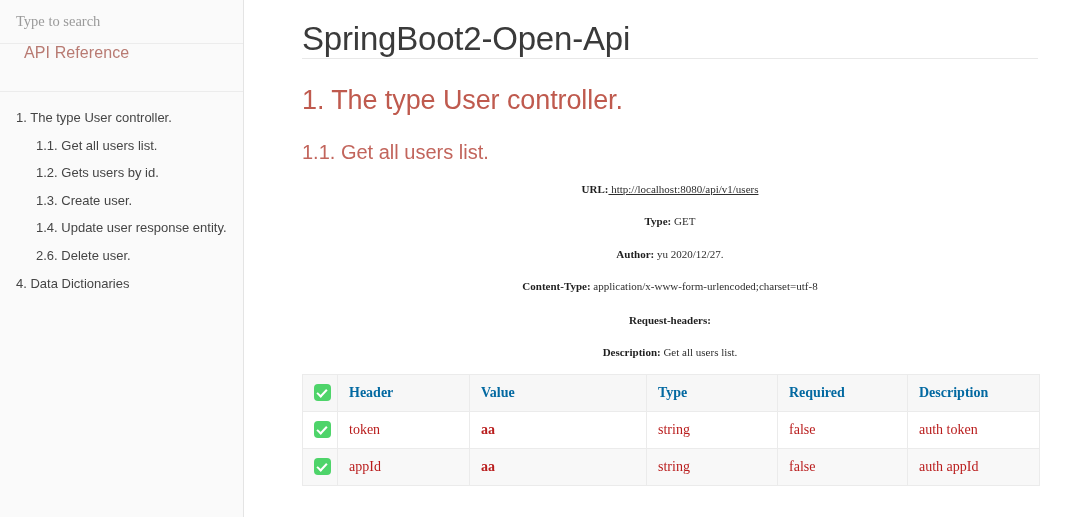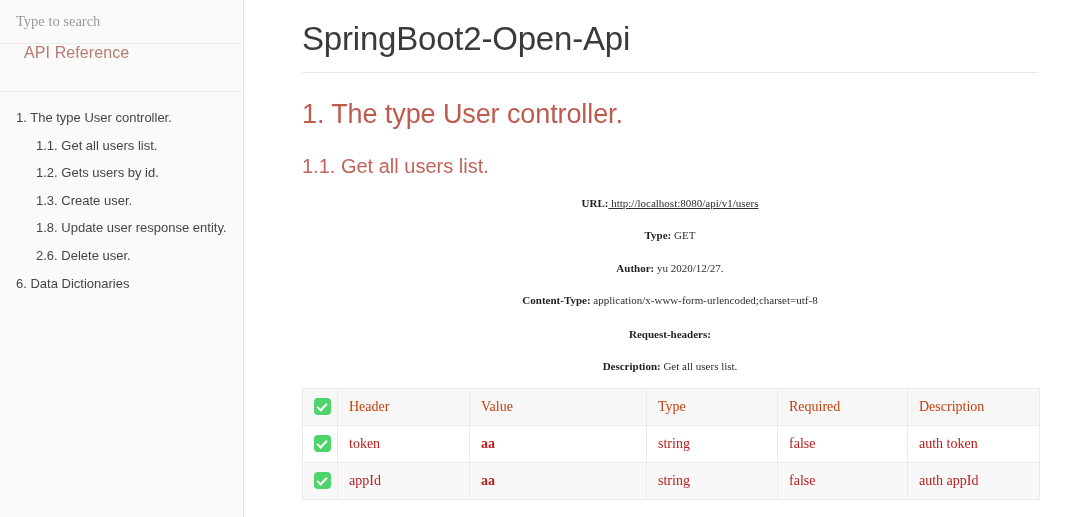--- a/index.html
+++ b/index.html
@@ -91,21 +91,20 @@
     overflow: hidden;
     background: #ffffff;
     padding: 12px 42px 0 58px;
     box-sizing: border-box;
   }
   .doc-title {
     font-size: 33px;
     font-weight: normal;
     color: #3a3a3a;
     margin: 8px 0 0 0;
-    padding-bottom: 14px;
     border-bottom: 1px solid #e8e8e8;
     line-height: 1.15;
     letter-spacing: -0.2px;
   }
   .h1 {
     font-size: 27px;
     font-weight: normal;
     color: #bf5a4e;
     margin: 26px 0 0 0;
     line-height: 1.15;
@@ -157,22 +156,22 @@
     text-align: left;
     vertical-align: middle;
     font-family: "Liberation Serif", serif;
     font-size: 14px;
     color: #b91c1c;
     box-sizing: border-box;
     height: 37px;
   }
   table.api-tbl th {
     background: #f7f7f7;
-    font-weight: normal;
-    color: #c2410c;
+    font-weight: bold;
+    color: #0369a1;
     font-size: 14px;
   }
   table.api-tbl tr:last-child td { border-bottom: none; }
   table.api-tbl th:last-child,
   table.api-tbl td:last-child { border-right: none; }
   table.api-tbl tbody tr.alt td { background: #f8f8f8; }
   table.api-tbl tbody tr.plain td { background: #ffffff; }
 
   col.c-check { width: 35px; }
   col.c-header { width: 132px; }
@@ -233,27 +232,27 @@
       <div class="nav-item lvl2">
         <span>1.1. Get all users list.</span>
       </div>
       <div class="nav-item lvl2">
         <span>1.2. Gets users by id.</span>
       </div>
       <div class="nav-item lvl2">
         <span>1.3. Create user.</span>
       </div>
       <div class="nav-item lvl2">
-        <span>1.8. Update user response entity.</span>
+        <span>1.4. Update user response entity.</span>
       </div>
       <div class="nav-item lvl2">
         <span>2.6. Delete user.</span>
       </div>
       <div class="nav-item lvl1">
-        <span>6. Data Dictionaries</span>
+        <span>4. Data Dictionaries</span>
       </div>
     </nav>
   </aside>
 
   <main class="main">
 
     <h1 class="doc-title">SpringBoot2-Open-Api</h1>
 
     <h2 class="h1">1. The type User controller.</h2>
 

